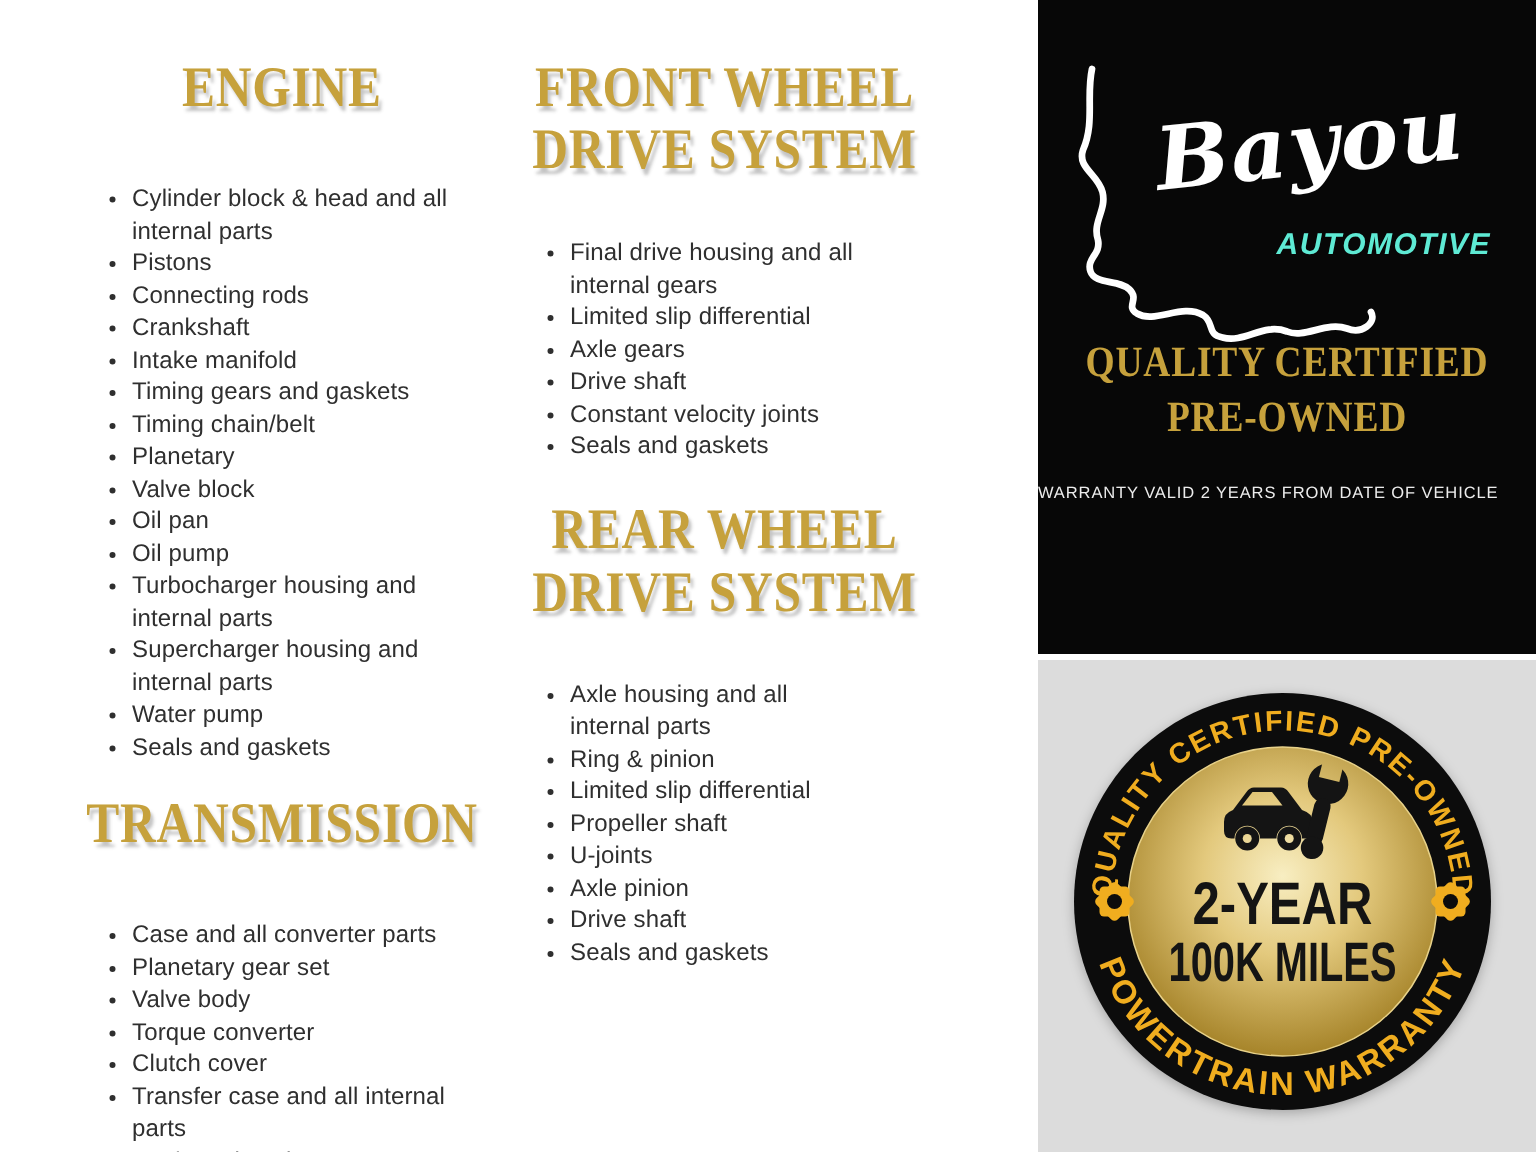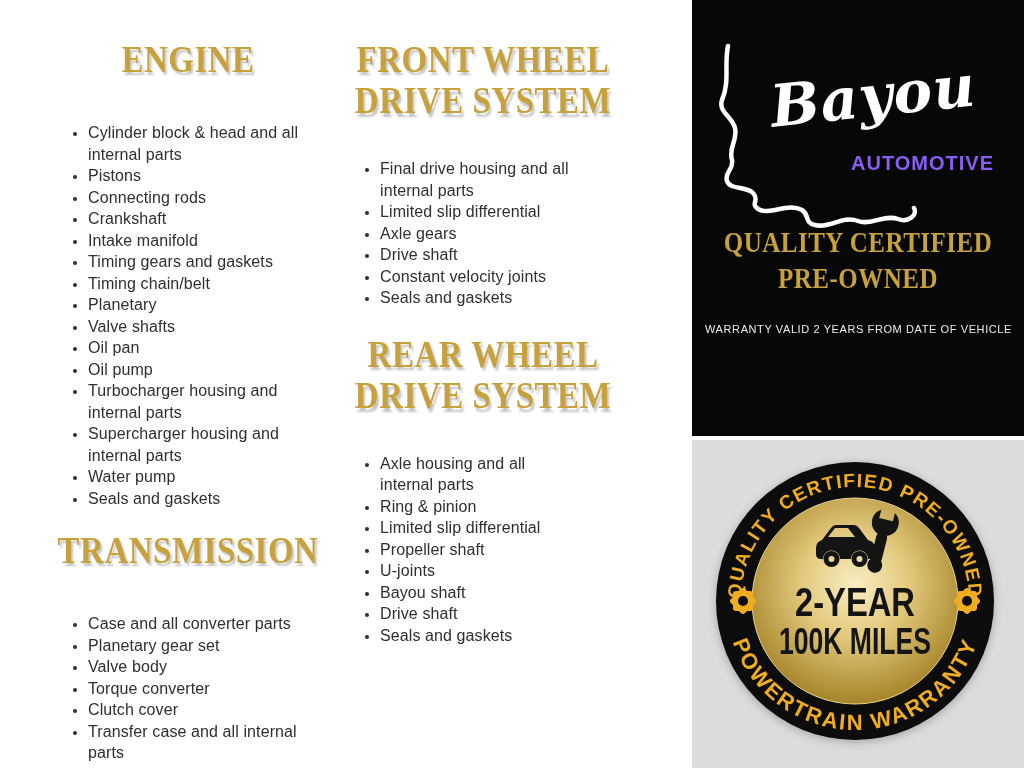--- a/index.html
+++ b/index.html
@@ -51,35 +51,35 @@
   .logo-script {
     position:absolute; left:78px; top:62px;
     font-family:"DejaVu Serif", serif;
     font-style:italic; font-weight:700;
     font-size:58px; color:#ffffff;
     transform:rotate(-6deg);
     letter-spacing:1px;
   }
   .logo-sub {
     position:absolute; right:30px; top:152px;
-    font-weight:700;
-    font-size:20px; letter-spacing:1px; color:#8b5cf6;
+    font-style:italic; font-weight:700;
+    font-size:20px; letter-spacing:1px; color:#5eead4;
   }
   .tagline {
     position:absolute; left:0; top:224px; width:100%;
     text-align:center;
     font-family:"Liberation Serif", serif;
     font-weight:700; color:#c6a13c;
     font-size:25px; line-height:32px; letter-spacing:.5px;
     transform:scaleY(1.15); transform-origin:50% 0;
   }
   .warranty-note {
     position:absolute; left:0; top:322px; width:100%;
-    padding:0 12px;
-    text-align:right;
+    padding:0 0;
+    text-align:left;
     font-size:11px; line-height:15px;
     letter-spacing:.6px; color:#ececec; font-weight:400;
   }
 
   
   .badge-panel {
     position:absolute; left:692px; top:440px; width:332px; height:328px;
     background:#dcdcdc;
   }
   .badge-svg { position:absolute; left:24px; top:22px; filter:drop-shadow(0 2px 4px rgba(0,0,0,.25)); }
@@ -99,21 +99,21 @@
     <ul class="parts">
         <li>Cylinder block &amp; head and all
 internal parts</li>
         <li>Pistons</li>
         <li>Connecting rods</li>
         <li>Crankshaft</li>
         <li>Intake manifold</li>
         <li>Timing gears and gaskets</li>
         <li>Timing chain/belt</li>
         <li>Planetary</li>
-        <li>Valve shafts</li>
+        <li>Valve block</li>
         <li>Oil pan</li>
         <li>Oil pump</li>
         <li>Turbocharger housing and
 internal parts</li>
         <li>Supercharger housing and
 internal parts</li>
         <li>Water pump</li>
         <li>Seals and gaskets</li>
       </ul>
 
@@ -130,40 +130,40 @@
       </ul>
   </section>
 
   <section class="col col-mid">
     <h2 class="sec-title mb-md">
       <span style="display:block">FRONT WHEEL</span>
       <span style="display:block">DRIVE SYSTEM</span>
     </h2>
     <ul class="parts">
         <li>Final drive housing and all
-internal parts</li>
+internal gears</li>
         <li>Limited slip differential</li>
         <li>Axle gears</li>
         <li>Drive shaft</li>
         <li>Constant velocity joints</li>
         <li>Seals and gaskets</li>
       </ul>
 
     <h2 class="sec-title mt-rear mb-md">
       <span style="display:block">REAR WHEEL</span>
       <span style="display:block">DRIVE SYSTEM</span>
     </h2>
     <ul class="parts">
         <li>Axle housing and all
 internal parts</li>
         <li>Ring &amp; pinion</li>
         <li>Limited slip differential</li>
         <li>Propeller shaft</li>
         <li>U-joints</li>
-        <li>Bayou shaft</li>
+        <li>Axle pinion</li>
         <li>Drive shaft</li>
         <li>Seals and gaskets</li>
       </ul>
   </section>
 
   <aside class="brand-panel">
     <svg class="logo-outline" width="260" height="200" viewBox="0 0 260 200">
       <path d="M 30,6
                C 26,24 32,42 24,60
                C 20,72 34,76 37,88

